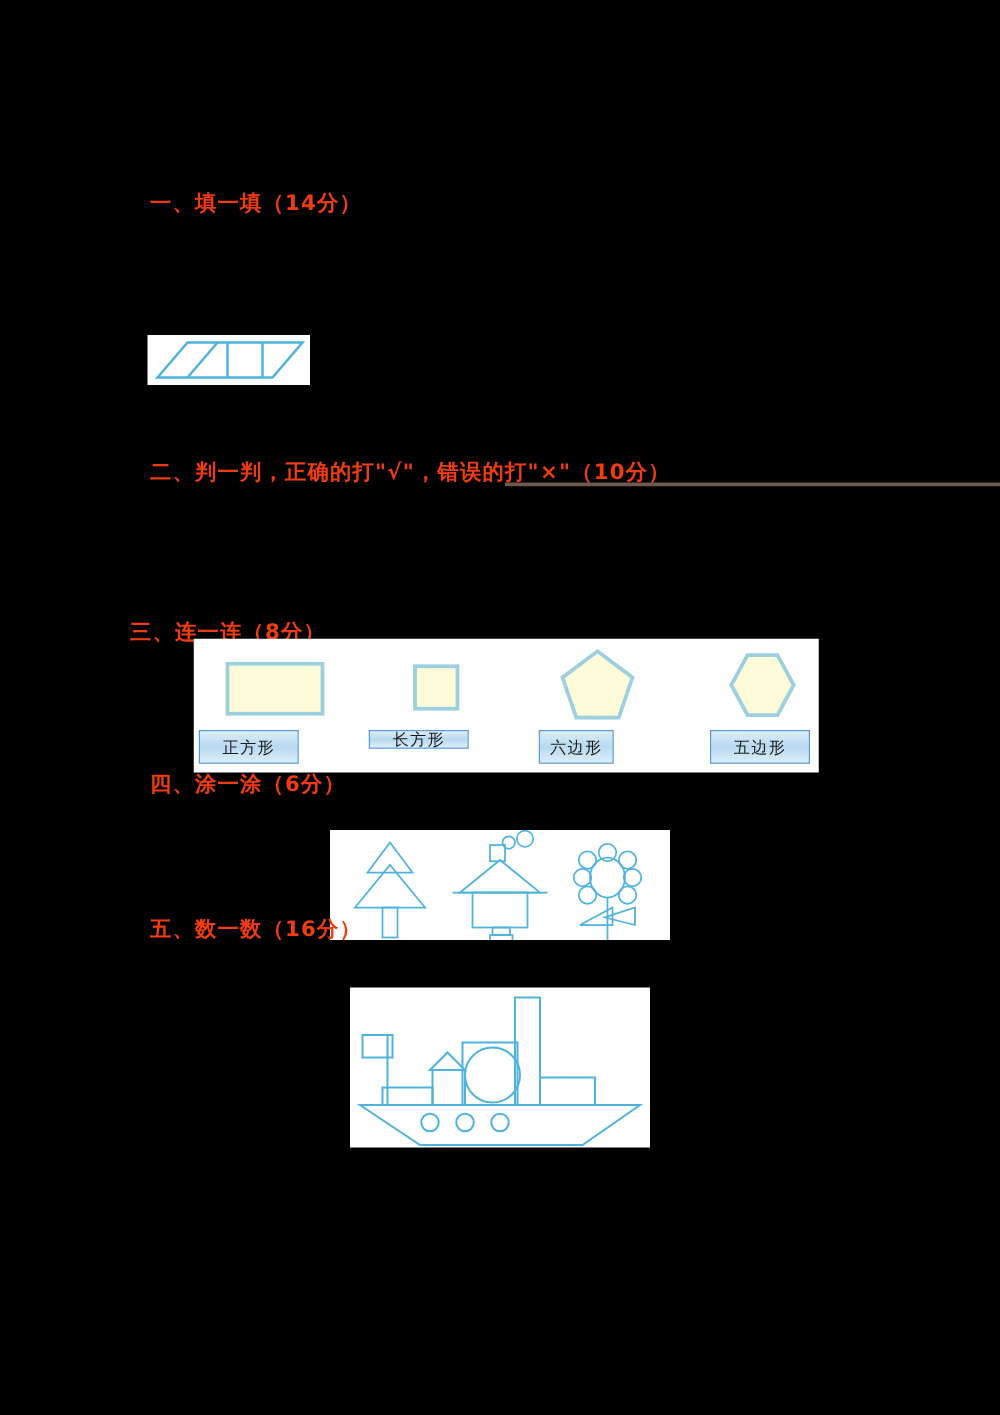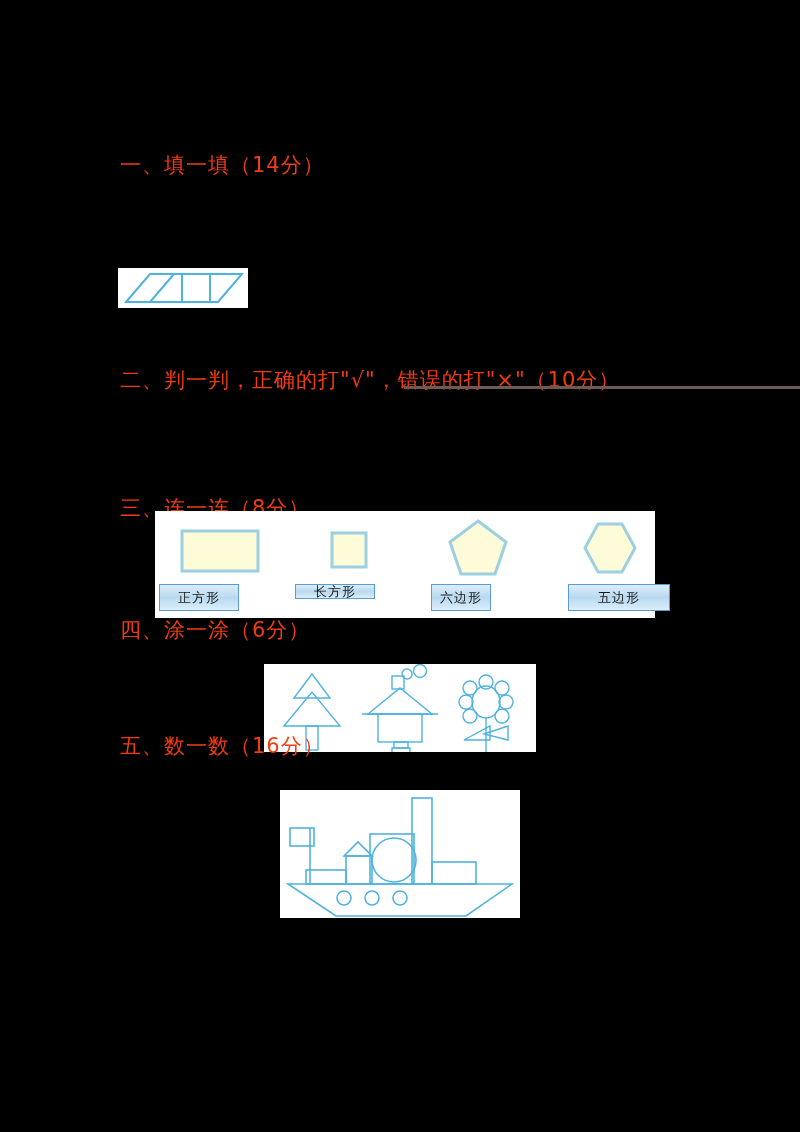--- a/index.html
+++ b/index.html
@@ -20,22 +20,22 @@
     left: 0; top: 0;
     width: 800px;
     height: 1132px;
     background: #000000;
   }
 
   
   .heading {
     position: absolute;
     color: #f03c10;
-    font-size: 21px;
-    font-weight: normal;
+    font-size: 17px;
+    font-weight: bold;
     letter-spacing: 1px;
     white-space: nowrap;
     font-family: "DejaVu Sans", "Liberation Sans", sans-serif;
     line-height: 1;
   }
 
   .rule {
     position: absolute;
     height: 3px;
     background: #6e5a50;
@@ -92,21 +92,21 @@
         <path d="M 32 34 L 56 6"></path>
         <path d="M 64 6 L 64 34"></path>
         <path d="M 92 6 L 92 34"></path>
       </g>
     </svg>
   </div>
 
   <div class="heading" style="left:120px; top:370px;">二、判一判，正确的打"√"，错误的打"×"（10分）</div>
   <div class="rule" style="left:404px; top:386px; width:396px;"></div>
 
-  <div class="heading" style="left:120px; top:498px;">三、连一连（8分）</div>
+  <div class="heading" style="left:104px; top:498px;">三、连一连（8分）</div>
 
   <div class="panel" style="left:155px; top:511px; width:500px; height:107px;">
 
     <div class="shapes-row">
 
       <div class="shape-cell" style="left:10px; top:12px; width:110px; height:55px;">
         <svg width="80" height="44" viewBox="0 0 80 44">
           <rect x="2" y="2" width="76" height="40" fill="#fdfbd8" stroke="#9ccfe0" stroke-width="3"></rect>
         </svg>
       </div>
@@ -128,21 +128,21 @@
           <polygon points="16,4 40,4 53,28 40,52 16,52 3,28" fill="#fdfbd8" stroke="#9ccfe0" stroke-width="3"></polygon>
         </svg>
       </div>
 
       <div class="label-box" style="left:4px; top:73px; width:80px; height:27px;">正方形</div>
 
       <div class="label-box" style="left:140px; top:73px; width:80px; height:15px;">长方形</div>
 
       <div class="label-box" style="left:276px; top:73px; width:60px; height:27px;">六边形</div>
 
-      <div class="label-box" style="left:413px; top:73px; width:102px; height:27px;">五边形</div>
+      <div class="label-box" style="left:413px; top:73px; width:80px; height:27px;">五边形</div>
 
     </div>
   </div>
 
   <div class="heading" style="left:120px; top:620px;">四、涂一涂（6分）</div>
 
   <div class="panel" style="left:264px; top:664px; width:272px; height:88px;">
     <svg width="272" height="88" viewBox="0 0 272 88">
       <g fill="none" stroke="#4fb3e0" stroke-width="1.4">
 

